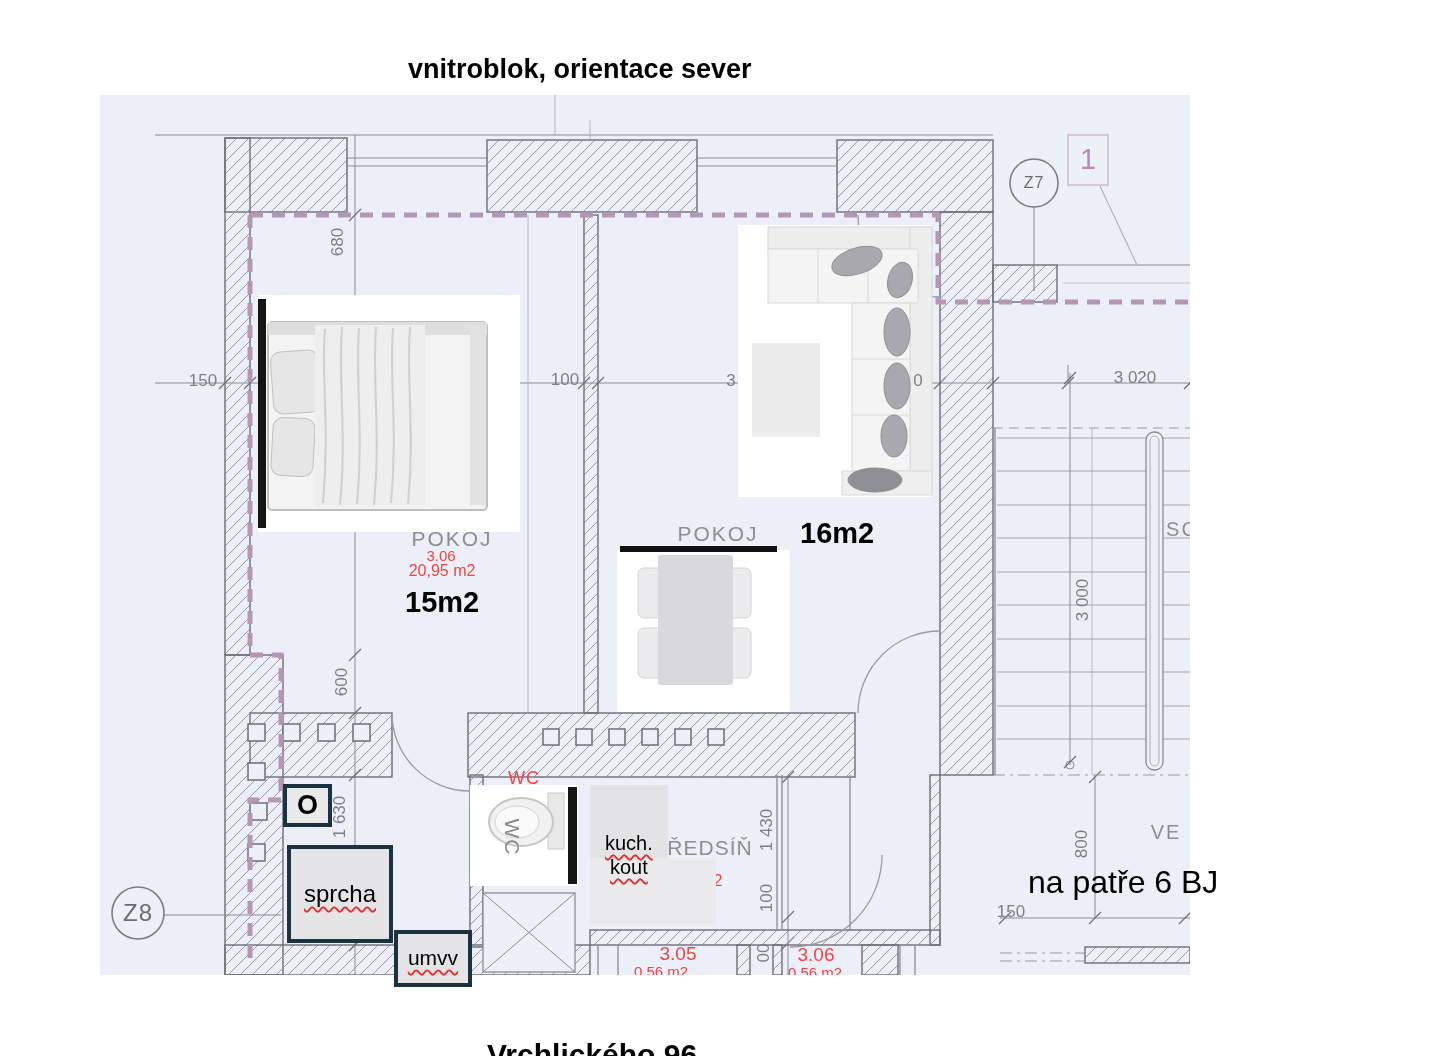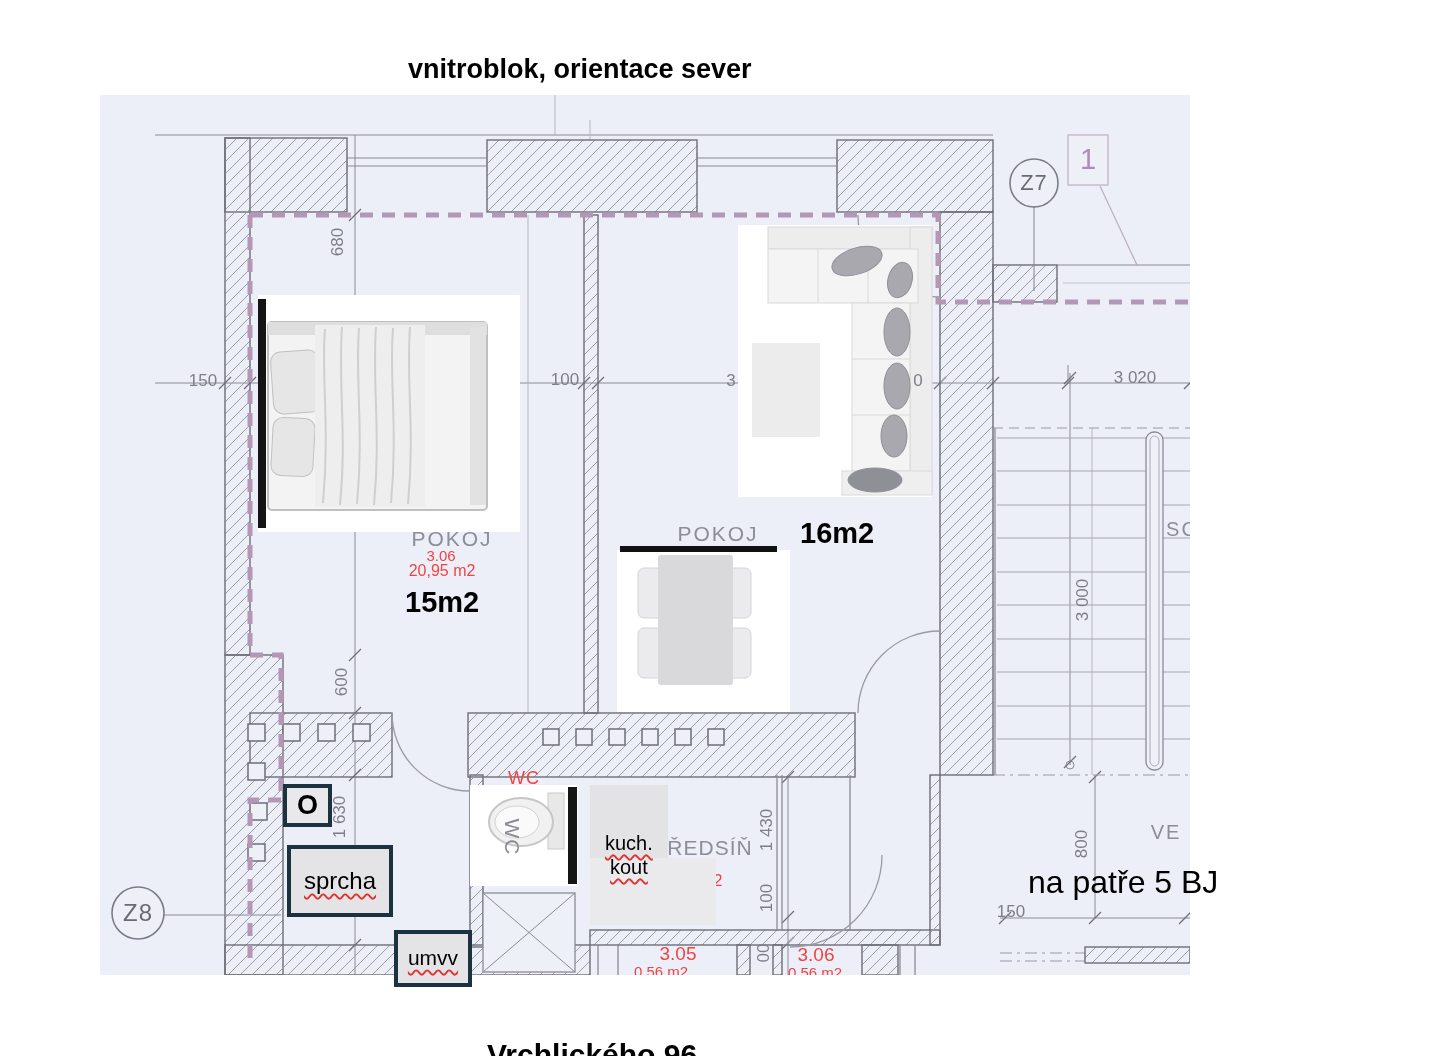--- a/index.html
+++ b/index.html
@@ -13,21 +13,21 @@
   .dim{color:#7e7e89;font-size:17px;}
   .room{font-size:21px;letter-spacing:2px;color:#8d8d96;}
   .sub{font-size:15px;color:#ef4444;}
   .annots{position:absolute;left:0;top:0;width:1442px;height:1056px;padding-left:48px;}
   .ann{position:absolute;color:#000;white-space:pre;line-height:1.15;}
   .bx{position:absolute;border:4px solid #1b3240;background:#e4e4e6;
       display:flex;align-items:center;justify-content:center;box-sizing:border-box;}
   .grayfill{position:absolute;box-sizing:border-box;}
   .squig{text-decoration:underline wavy #e03131 2px;text-underline-offset:4px;text-decoration-skip-ink:none;}
   .mauve{color:#b38cb3;}
-  .zlab{font-size:22px;color:#6b6b74;letter-spacing:1px;}
+  .zlab{font-size:16px;color:#6b6b74;letter-spacing:1px;}
 </style>
 </head>
 <body>
 
 <div class="canvas">
 
   <svg class="plan-svg" width="1090" height="880" viewBox="0 0 1090 880">
     <defs>
       <pattern id="h" width="12" height="12" patternUnits="userSpaceOnUse">
         <path d="M0 12 L12 0 M-3 3 L3 -3 M9 15 L15 9" stroke="#9b9ba6" stroke-width="1" fill="none"></path>
@@ -279,29 +279,29 @@
 
     <div class="grayfill" style="left:590px;top:785px;width:78px;height:75px;background:#e3e3e5;"></div>
     <div class="grayfill" style="left:590px;top:858px;width:126px;height:67px;background:#eaeaec;"></div>
     <div class="ann squig" style="left:605px;top:832px;font-size:20px;">kuch.</div>
     <div class="ann squig" style="left:610px;top:856px;font-size:20px;">kout</div>
 
     <div class="bx" style="left:283px;top:784px;width:49px;height:43px;background:#e9e9eb;">
       <span class="ann" style="position:static;font-size:27px;font-weight:700;">O</span>
     </div>
 
-    <div class="bx" style="left:287px;top:845px;width:106px;height:72px;">
+    <div class="bx" style="left:287px;top:845px;width:106px;height:98px;">
       <span class="ann squig" style="position:static;font-size:24px;">sprcha</span>
     </div>
 
     <div class="bx" style="left:394px;top:886px;width:78px;height:57px;margin-top:44px;">
       <span class="ann squig" style="position:static;font-size:21px;">umvv</span>
     </div>
 
-    <div class="ann" style="left:1028px;top:864px;font-size:32px;">na patře 5 BJ</div>
+    <div class="ann" style="left:1028px;top:864px;font-size:32px;">na patře 6 BJ</div>
 
     <div class="ann" style="left:437px;top:1003px;font-size:30px;">
       <span style="font-weight:700;">Vrchlického 96,</span>
       
     </div>
   </div>
 
 </div>
 
 </body></html>

